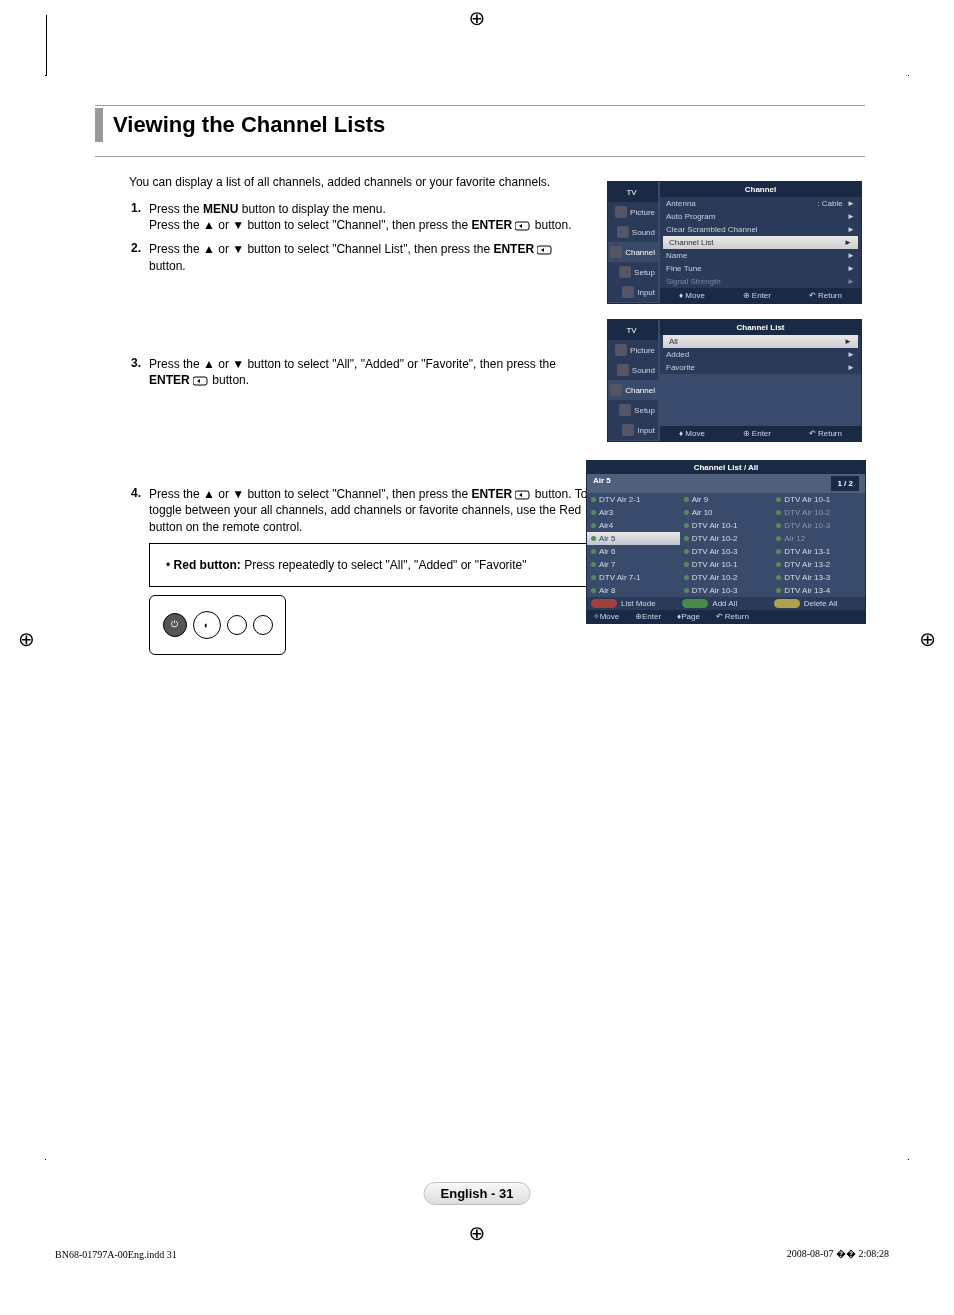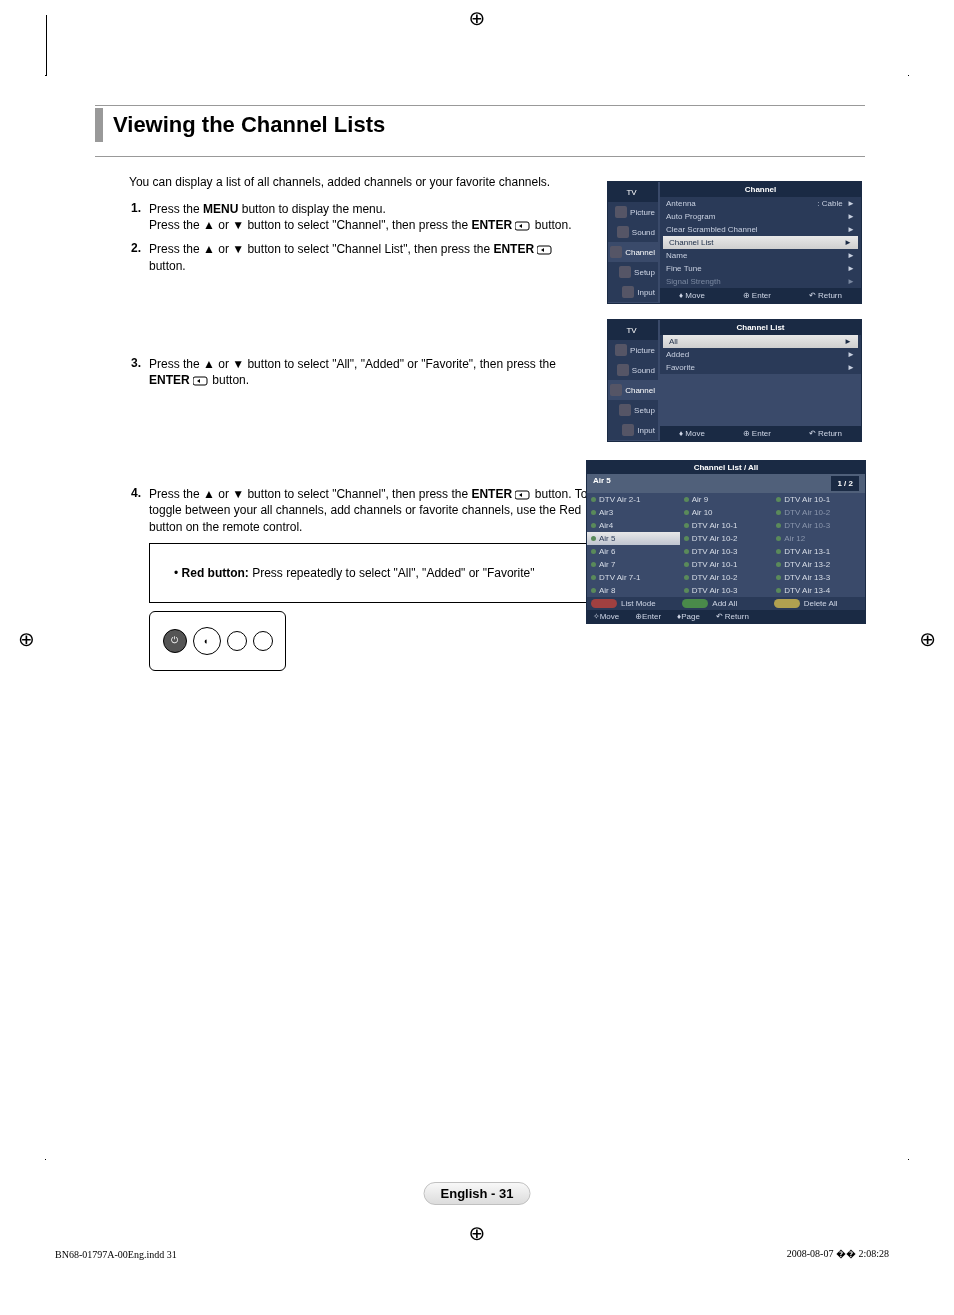--- a/index.html
+++ b/index.html
@@ -23,21 +23,21 @@
   .intro{margin:18px 0 12px 34px;font-size:12px}
 
   .steps{margin-left:28px}
   .step{display:flex;align-items:flex-start;gap:8px;margin-bottom:8px}
   .num{font-weight:bold;font-size:12px;min-width:18px;text-align:right}
   .step-body{flex:1;font-size:12px;line-height:1.35;max-width:440px}
   .step-body b{font-weight:bold}
   .enter-icon{display:inline-block;vertical-align:-2px}
 
   .note-box{border:1px solid #000;padding:6px 8px;margin:8px 0 8px 26px;max-width:420px;font-size:12px}
-  .note-box .bullet{margin:16px;padding:0;list-style:none}
+  .note-box .bullet{margin:8px;padding:0;list-style:none}
   .note-box .bullet li::before{content:"• ";}
 
   .remote{width:135px;height:58px;border:1.5px solid #000;border-radius:6px;margin:6px 0 0 26px;display:flex;align-items:center;justify-content:center;gap:6px;background:#fff}
   .rbtn{border-radius:50%;border:1.5px solid #000;display:flex;align-items:center;justify-content:center;font-size:9px}
   .rbtn.b1{width:22px;height:22px;background:#555;color:#fff}
   .rbtn.b2{width:26px;height:26px}
   .rbtn.b3{width:18px;height:18px}
   .rbtn.b4{width:18px;height:18px}
 
   

